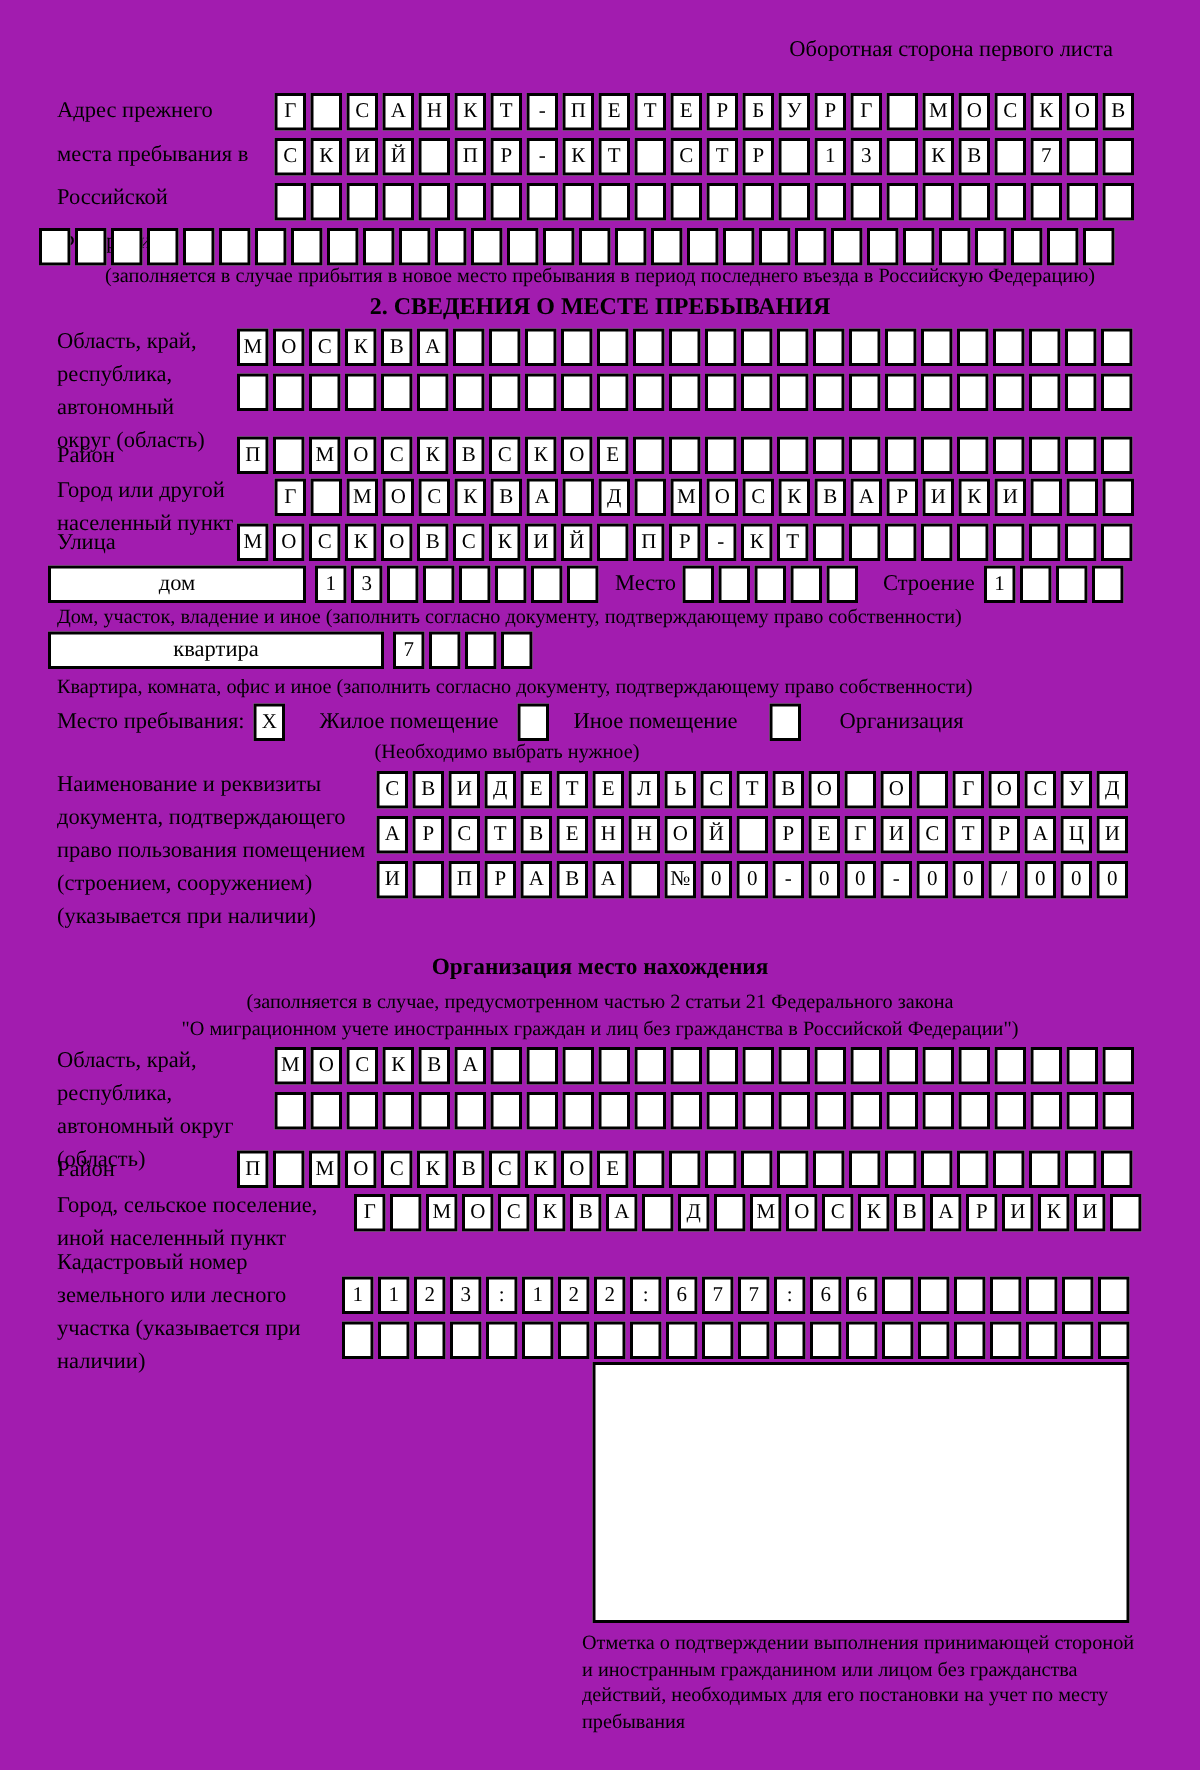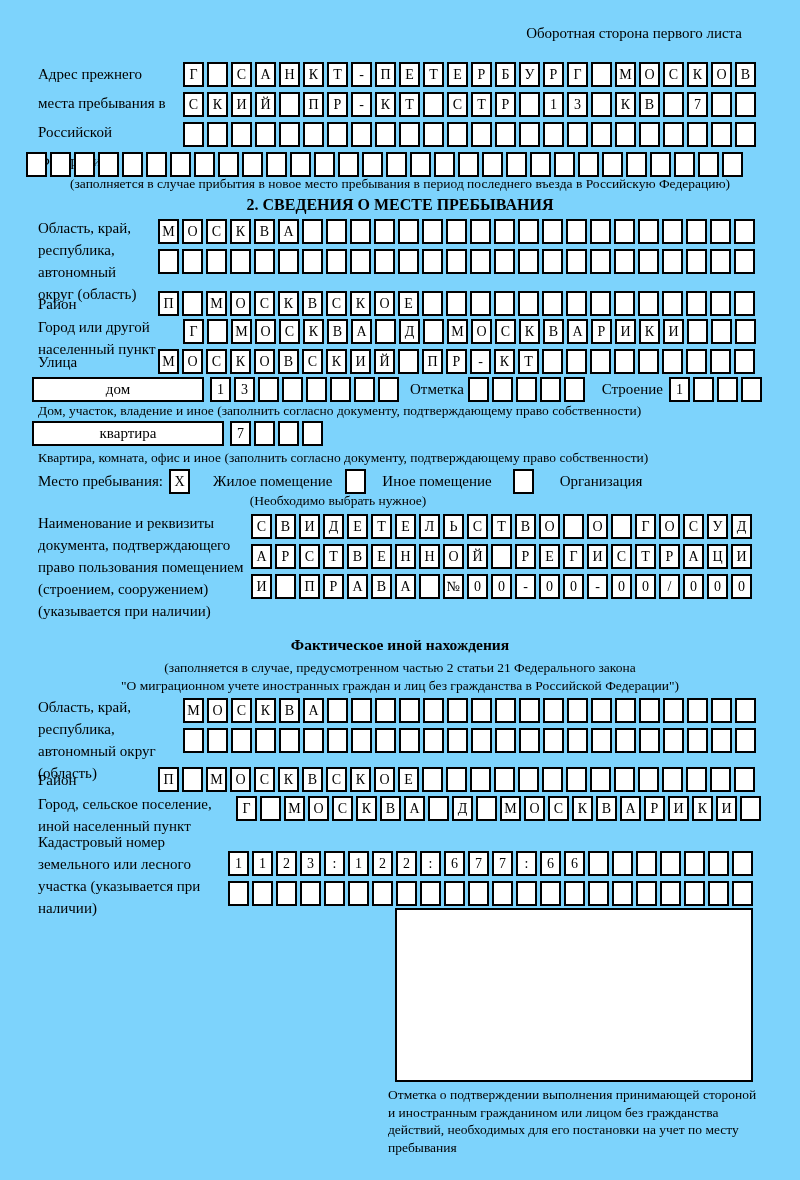--- a/index.html
+++ b/index.html
@@ -1,16 +1,16 @@
 <!DOCTYPE html>
 <html><head>
 <meta charset="utf-8">
 <style>
   html,body{margin:0;padding:0;background:#fff;}
-  .page{position:relative;width:800px;height:1180px;background:#7dd3fc;color:#000;
+  .page{position:relative;width:800px;height:1180px;background:#a21caf;color:#000;
         font-family:"Liberation Serif", serif;overflow:hidden;}
   .abs{position:absolute;}
   .label{font-size:15px;line-height:22px;}
   .note{font-size:13.5px;line-height:16px;}
   .center{text-align:center;width:800px;left:0;}
   .title{font-weight:bold;font-size:16px;}
   .cells{display:flex;}
   .cell{box-sizing:border-box;flex:0 0 auto;width:21px;height:25px;border:2px solid #000;
         margin-right:3px;display:flex;align-items:center;justify-content:center;
         font-size:14px;line-height:14px;background:#fff;}
@@ -294,40 +294,40 @@
     <div class="cells" style="margin-left:6px;">
         <span class="cell">1</span>
         <span class="cell">3</span>
         <span class="cell"></span>
         <span class="cell"></span>
         <span class="cell"></span>
         <span class="cell"></span>
         <span class="cell"></span>
         <span class="cell"></span>
       </div>
-    <div class="inline-label" style="margin-left:8px;">Отметка</div>
+    <div class="inline-label" style="margin-left:8px;">Место</div>
     <div class="cells" style="margin-left:4px;">
         <span class="cell"></span>
         <span class="cell"></span>
         <span class="cell"></span>
         <span class="cell"></span>
         <span class="cell"></span>
       </div>
     <div class="inline-label" style="margin-left:14px;">Строение</div>
     <div class="cells" style="margin-left:6px;">
         <span class="cell">1</span>
         <span class="cell"></span>
         <span class="cell"></span>
         <span class="cell"></span>
       </div>
   </div>
   <div class="abs note" style="top:403px;left:38px;">Дом, участок, владение и иное (заполнить согласно документу, подтверждающему право собственности)</div>
 
   <div class="abs flexrow" style="top:421px;left:32px;">
-    <div class="longbox" style="width:192px;">квартира</div>
+    <div class="longbox" style="width:224px;">квартира</div>
     <div class="cells" style="margin-left:6px;">
         <span class="cell">7</span>
         <span class="cell"></span>
         <span class="cell"></span>
         <span class="cell"></span>
       </div>
   </div>
   <div class="abs note" style="top:450px;left:38px;">Квартира, комната, офис и иное (заполнить согласно документу, подтверждающему право собственности)</div>
 
   <div class="abs flexrow" style="top:469px;left:38px;">
@@ -407,21 +407,21 @@
         <span class="cell">-</span>
         <span class="cell">0</span>
         <span class="cell">0</span>
         <span class="cell">/</span>
         <span class="cell">0</span>
         <span class="cell">0</span>
         <span class="cell">0</span>
       </div>
   </div>
 
-  <div class="abs title center" style="top:636px;font-size:15.5px;">Фактическое иной нахождения</div>
+  <div class="abs title center" style="top:636px;font-size:15.5px;">Организация место нахождения</div>
   <div class="abs note center" style="top:660px;">(заполняется в случае, предусмотренном частью 2 статьи 21 Федерального закона</div>
   <div class="abs note center" style="top:678px;">"О миграционном учете иностранных граждан и лиц без гражданства в Российской Федерации")</div>
 
   <div class="abs label" style="top:696px;left:38px;width:140px;">Область, край, республика, автономный округ (область)</div>
   <div class="abs rowstack" style="top:698px;left:183px;">
     <div class="cells">
         <span class="cell">М</span>
         <span class="cell">О</span>
         <span class="cell">С</span>
         <span class="cell">К</span>

